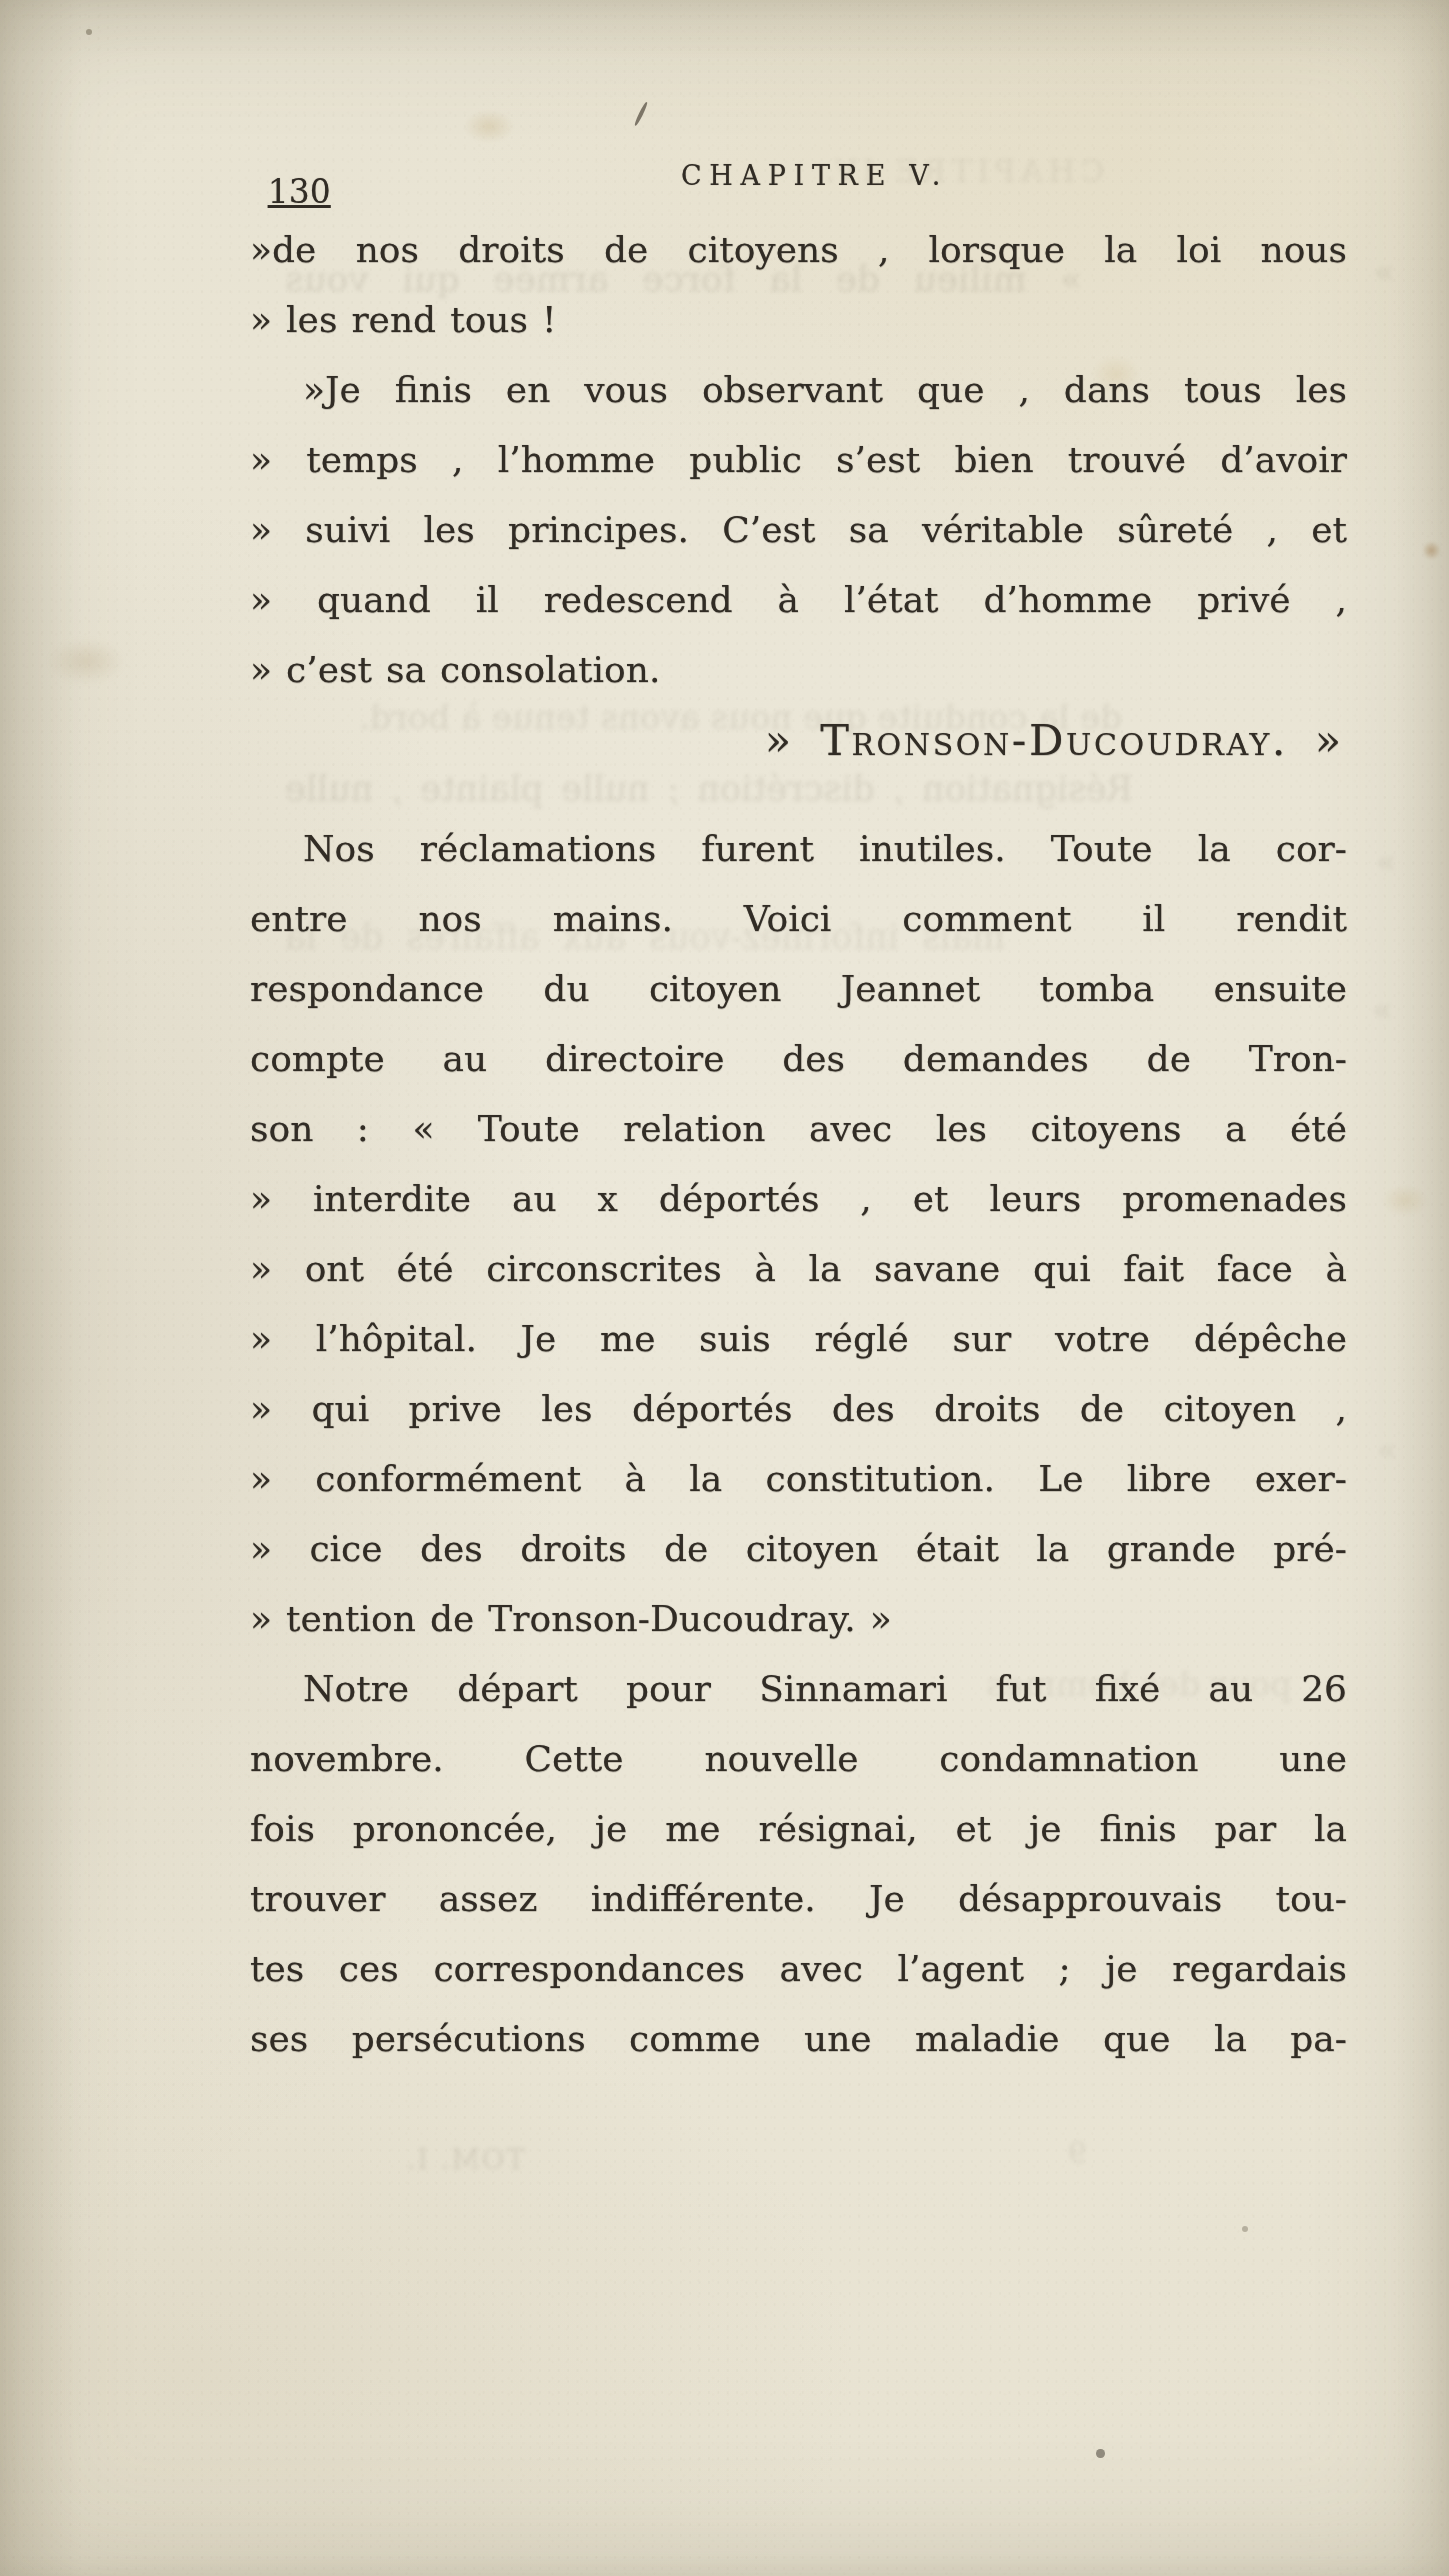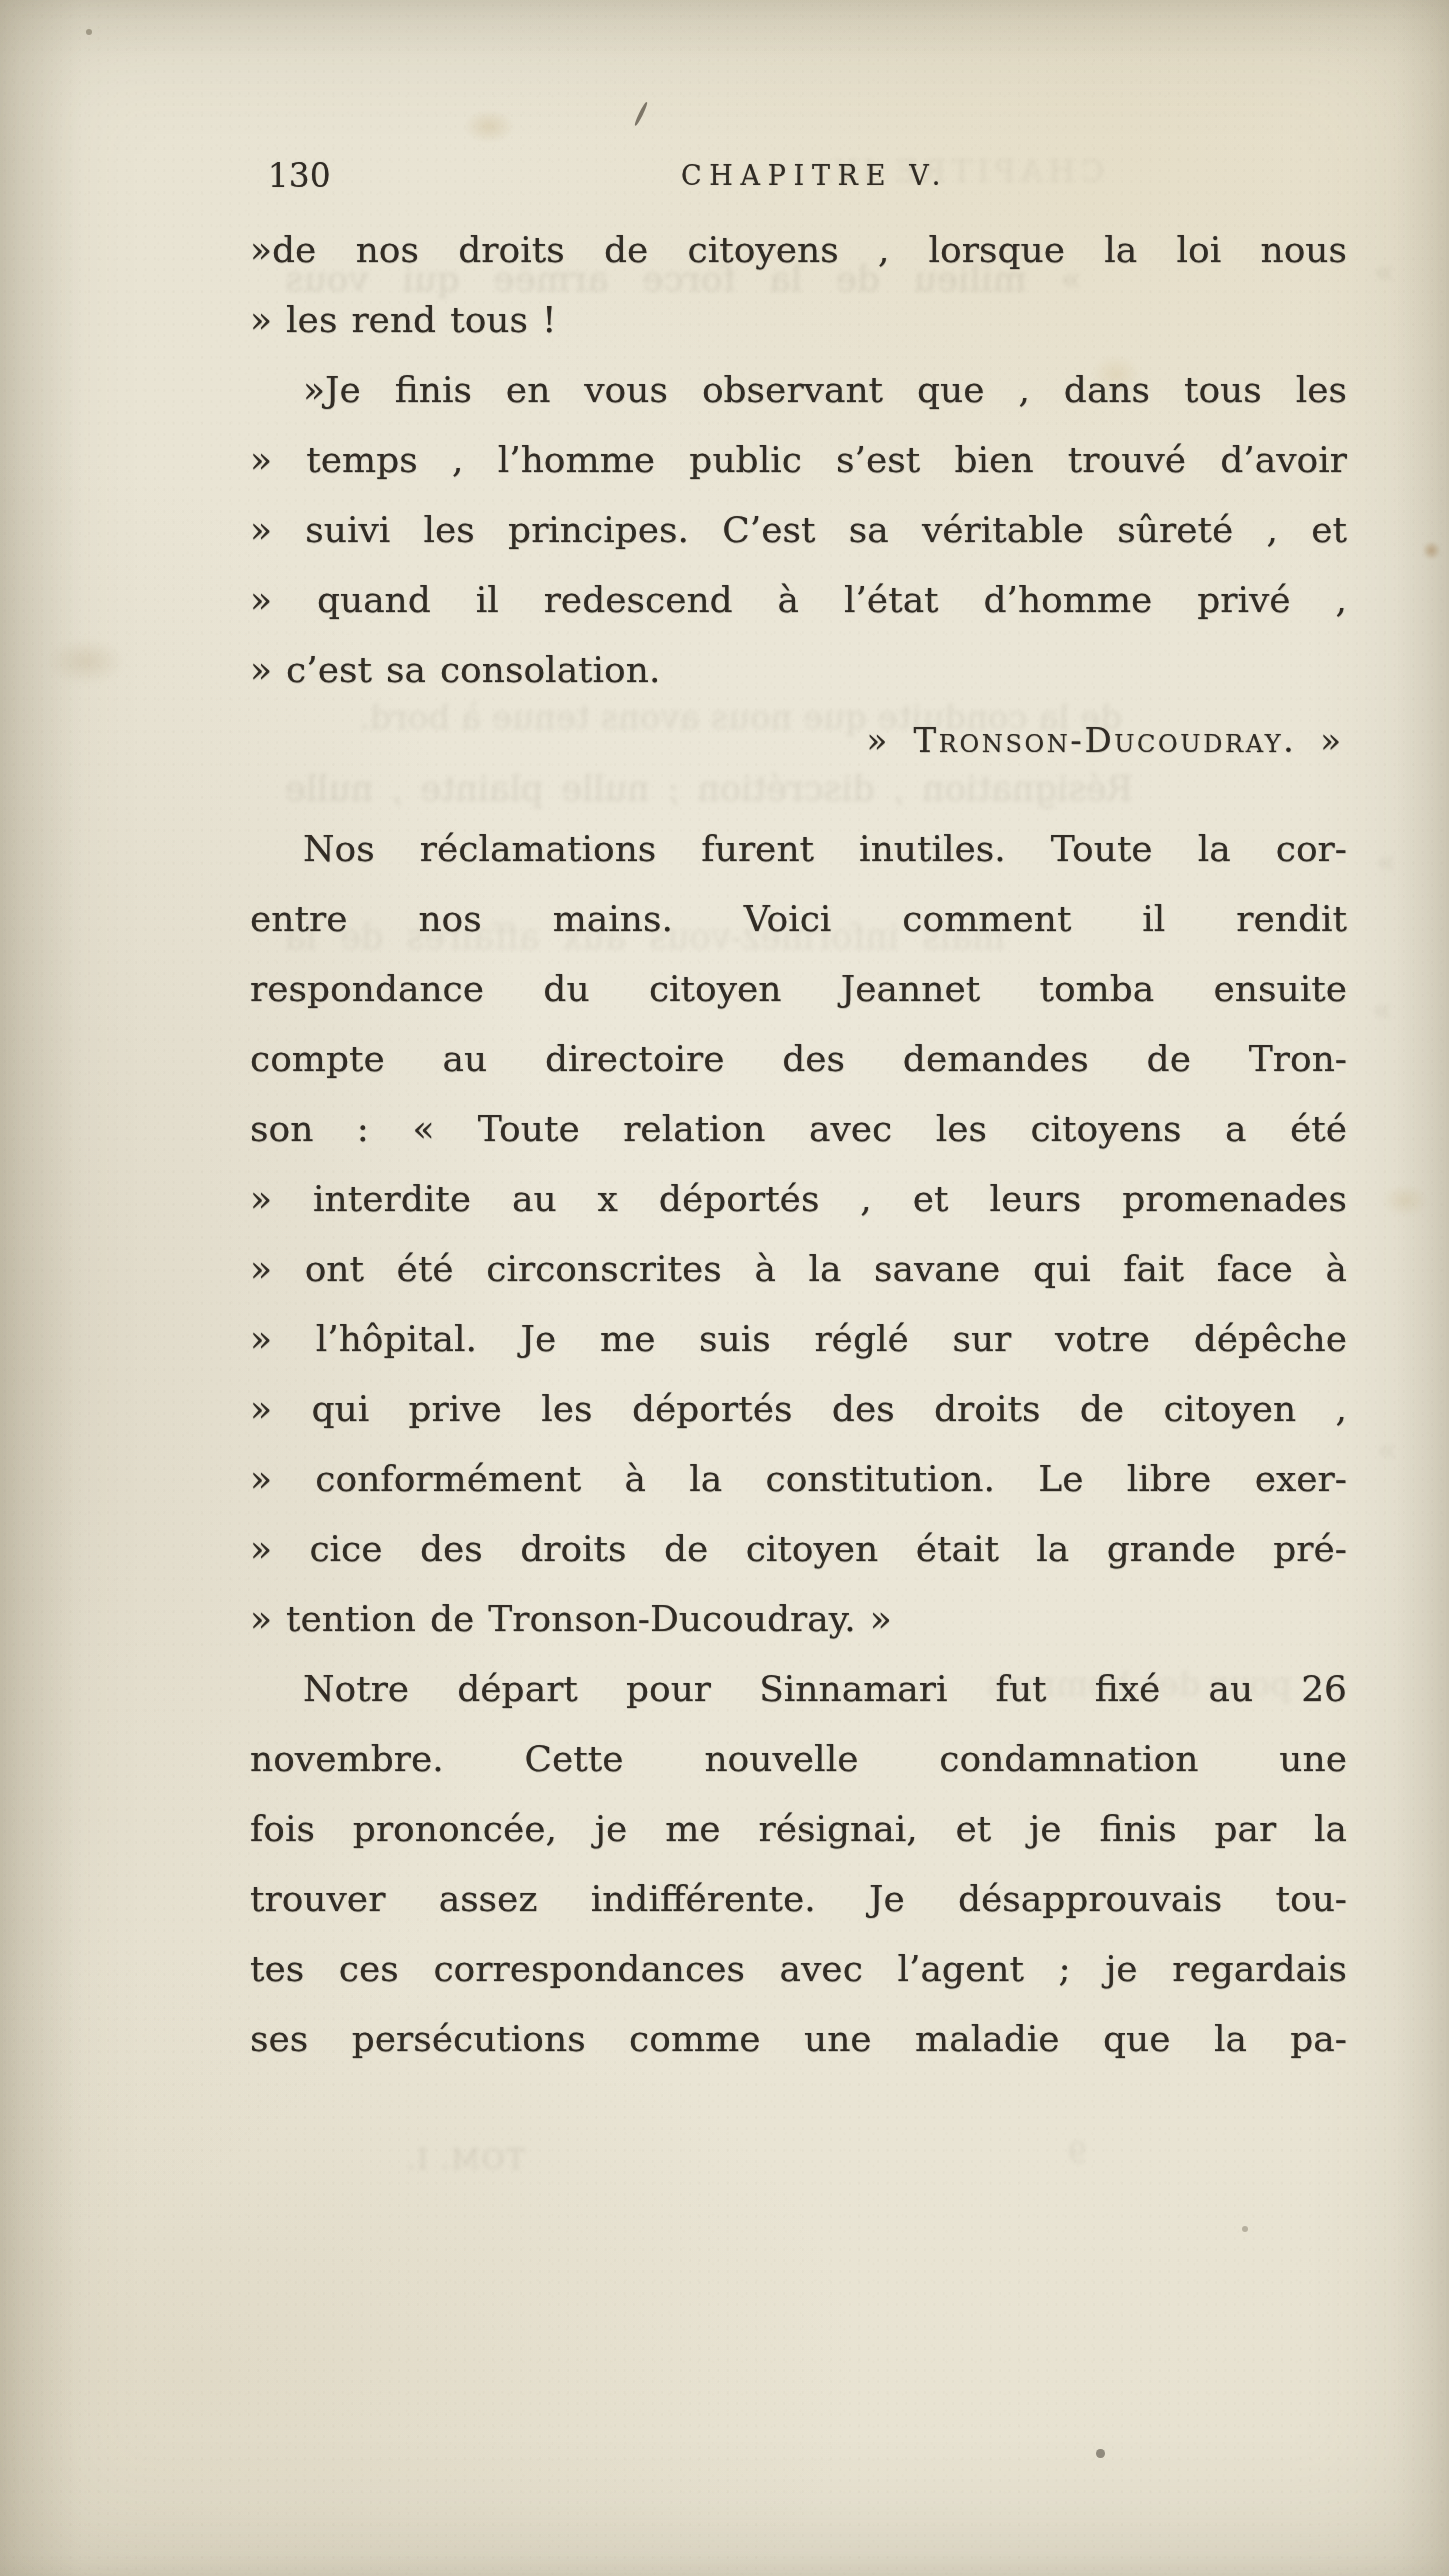--- a/index.html
+++ b/index.html
@@ -24,38 +24,39 @@
   .grain{
     position:absolute;inset:0;pointer-events:none;opacity:.65;
     background-image:
       radial-gradient(rgba(110,100,80,.055) 0.9px, transparent 1.2px),
       radial-gradient(rgba(140,125,95,.045) 0.9px, transparent 1.4px);
     background-size:9.4px 11px, 14.6px 16.3px;
     background-position:0 0, 5.2px 6.9px;
   }
   .header{position:absolute;left:266px;top:151px;width:1097px;height:50px;line-height:50px;}
   .page-number{
-    position:absolute;left:1.7px;top:0;font-size:33px;color:var(--ink);
+    position:absolute;left:1.7px;top:16px;font-size:33px;color:var(--ink);
     text-shadow:0 0 0.9px rgba(49,44,37,.5);
+    text-decoration:underline;
   }
   .chapter-heading{
     display:block;text-align:center;font-size:27px;letter-spacing:7.7px;color:var(--ink);
     text-shadow:0 0 0.9px rgba(49,44,37,.55);
   }
   #text-block{position:absolute;left:250px;top:215px;width:1097px;}
   .line{
     height:70px;line-height:70px;font-size:36px;color:var(--ink);
     text-align:justify;text-align-last:justify;word-spacing:2.6px;
     text-shadow:0 0 0.9px rgba(49,44,37,.5), 0.3px 0.5px 0 rgba(49,44,37,.16);
   }
   .line.plain{text-align:center;text-align-last:left;}
   .line.indent{padding-left:53px;}
   .line.signature{
     text-align:center;text-align-last:right;font-variant:small-caps;
-    font-size:34px;letter-spacing:2.6px;word-spacing:10.3px;padding-right:3.4px;
+    font-size:43px;letter-spacing:2.6px;word-spacing:10.3px;padding-right:3.4px;
     margin-bottom:39px;
   }
   #ghost-layer{position:absolute;inset:0;pointer-events:none;}
   .ghost{
     position:absolute;white-space:nowrap;color:#6b6352;
     transform:scaleX(-1);filter:blur(2px);
   }
   .stain{position:absolute;pointer-events:none;border-radius:50%;}
   #stain-a{left:464px;top:110px;width:50px;height:33px;background:radial-gradient(closest-side,rgba(176,146,84,.22),transparent);filter:blur(1.7px);}
   #stain-b{left:1092px;top:355px;width:48px;height:39px;background:radial-gradient(closest-side,rgba(190,160,95,.17),transparent);filter:blur(1.7px);}

